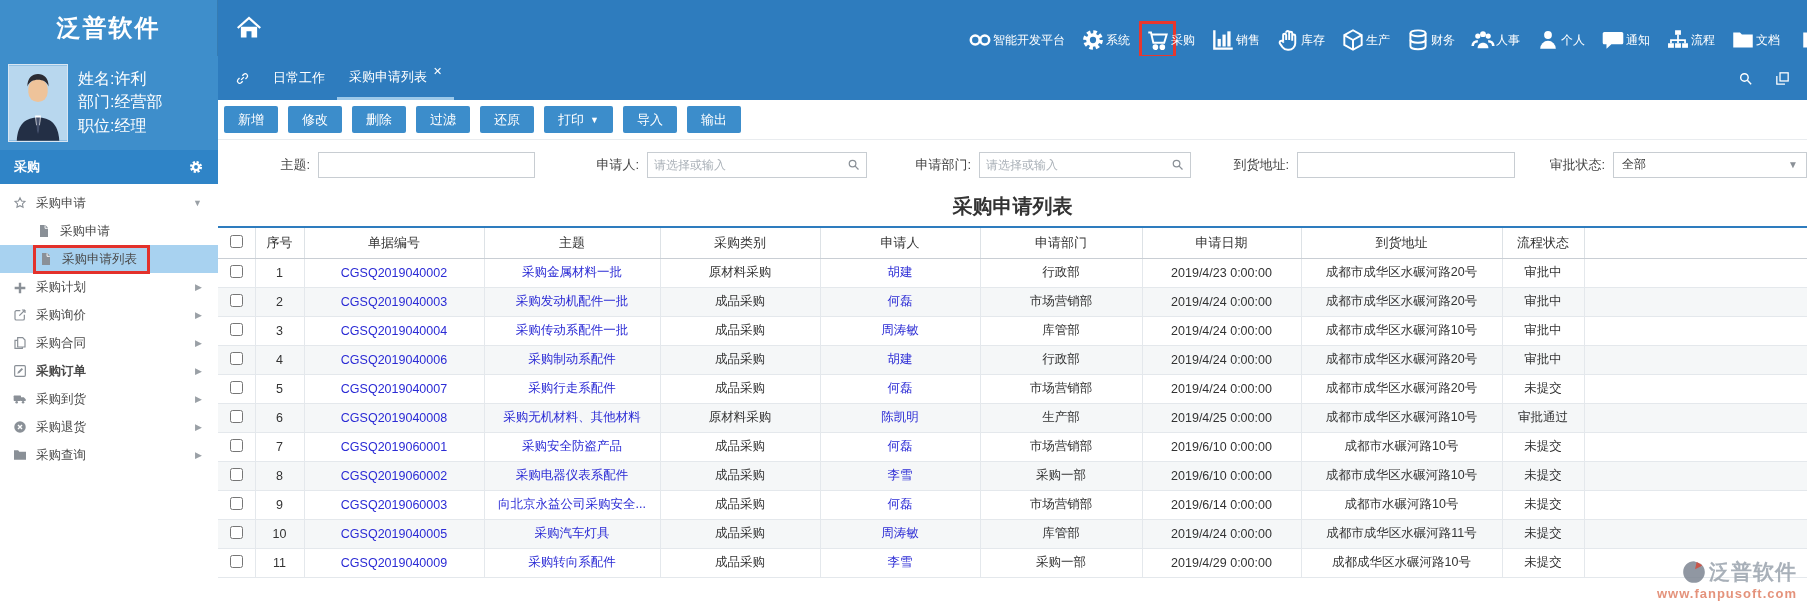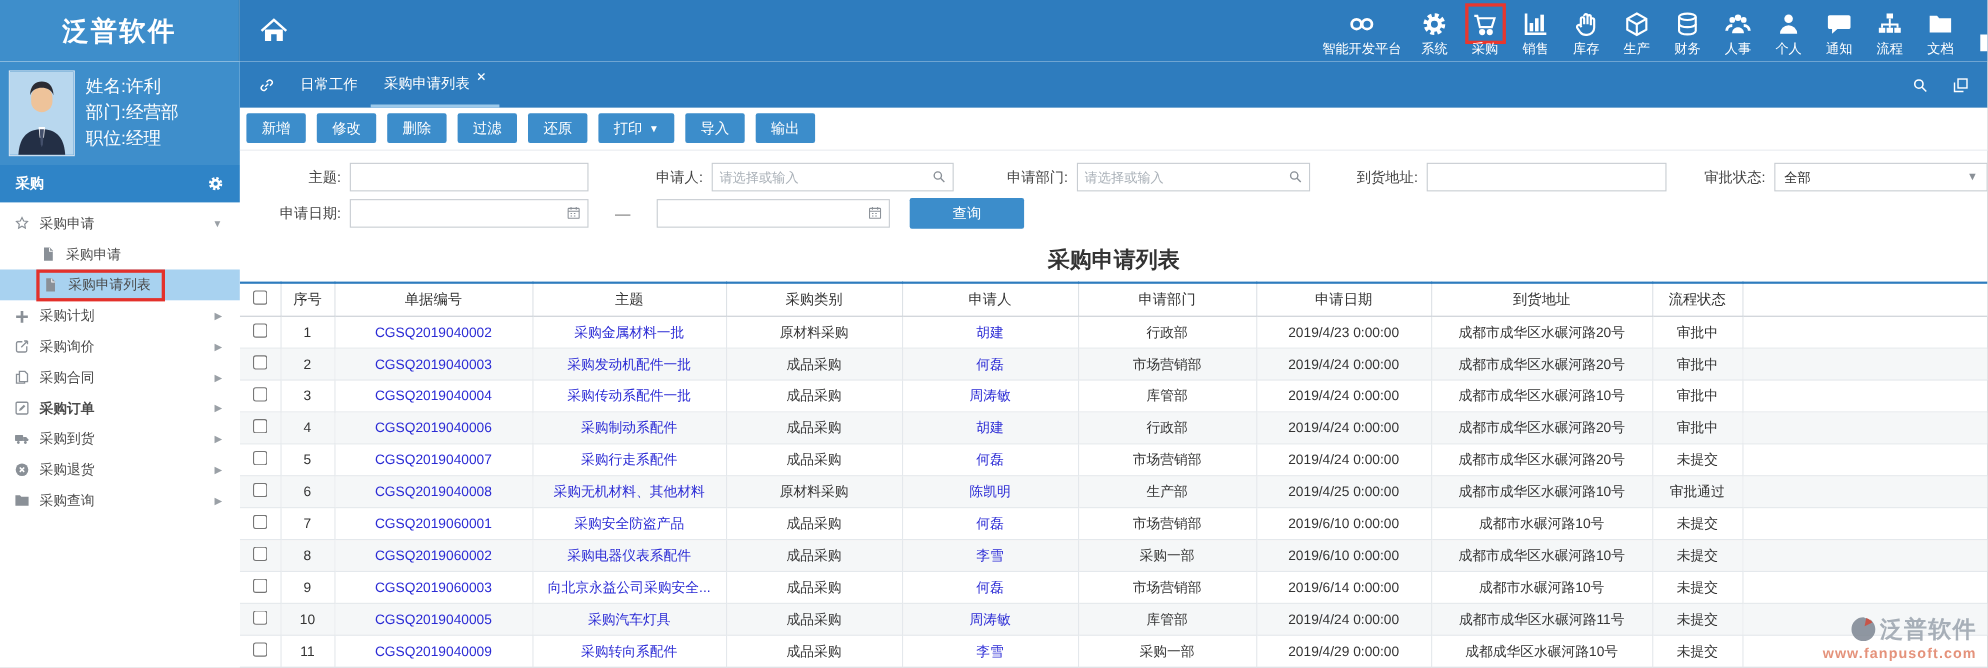--- a/index.html
+++ b/index.html
@@ -9,21 +9,21 @@
 
   
   .topbar { display:flex; height:56px; }
   .logo { width:218px; background:#3e8ecb; color:#fff; font-size:24px; font-weight:bold;
           display:flex; align-items:center; justify-content:center; letter-spacing:2px;
           border-right:1px solid rgba(0,0,0,.12); }
   .topbar-main { flex:1; background:#2e7cbe; display:flex; align-items:center; overflow:hidden; }
   .home { color:#fff; margin-left:16px; width:30px; height:30px; }
   .home svg { width:30px; height:30px; }
   .topnav { margin-left:auto; display:flex; align-items:flex-end; height:100%; padding-bottom:3px; }
-  .nav-item { display:flex; flex-direction:column; align-items:center; justify-content:flex-end;
+  .nav-item { display:flex; flex-direction:row; align-items:center; justify-content:flex-end;
               color:#fff; padding:0 7px; min-width:46px; cursor:pointer; }
   .nav-item .nav-icon { width:27px; height:27px; display:flex; align-items:center; justify-content:center; }
   .nav-item .nav-icon svg { width:26px; height:26px; }
   .nav-item .nav-label { font-size:12px; margin-top:1px; white-space:nowrap; }
   .nav-icon.red-box { outline:3px solid #e8372e; outline-offset:2px; }
   .nav-item.clipped { margin-right:-26px; }
 
   
   .frame { display:flex; height:551px; }
 
@@ -434,39 +434,20 @@
           </span>
           <span class="flabel" style="width:72px;margin-left:26px">到货地址:</span>
           <span class="fi" style="width:218px;margin-left:8px">
             <input style="">
           </span>
           <span class="flabel" style="width:70px;margin-left:20px">审批状态:</span>
           <div class="select" style="width:216px;margin-left:8px">
             <span>全部</span>
             <span class="sel-caret">▼</span>
           </div>
-        </div>
-        <div class="frow">
-          <span class="flabel" style="width:92px">申请日期:</span>
-          <span class="fi with-ico" style="width:217px;margin-left:8px">
-            <input style="">
-            <span class="in-ico"><svg viewBox="0 0 24 24" fill="none" stroke="currentColor" stroke-width="1.5">
-                  <rect x="4" y="5.5" width="16" height="14.5" rx="1"></rect>
-                  <path d="M4 9.8h16M8.2 3.4v4.2m7.6-4.2v4.2M7.5 13h2.2m2.6 0h2.2m2.6 0h0M7.5 16.5h2.2m2.6 0h2.2"></path>
-                </svg></span>
-          </span>
-          <span class="dash">—</span>
-          <span class="fi with-ico" style="width:212px">
-            <input style="">
-            <span class="in-ico"><svg viewBox="0 0 24 24" fill="none" stroke="currentColor" stroke-width="1.5">
-                  <rect x="4" y="5.5" width="16" height="14.5" rx="1"></rect>
-                  <path d="M4 9.8h16M8.2 3.4v4.2m7.6-4.2v4.2M7.5 13h2.2m2.6 0h2.2m2.6 0h0M7.5 16.5h2.2m2.6 0h2.2"></path>
-                </svg></span>
-          </span>
-          <button class="search-btn">查询</button>
         </div>
       </div>
 
       <div class="table-title">采购申请列表</div>
 
       <table>
         <colgroup>
           <col style="width:37px">
             <col style="width:49px">
             <col style="width:180px">

